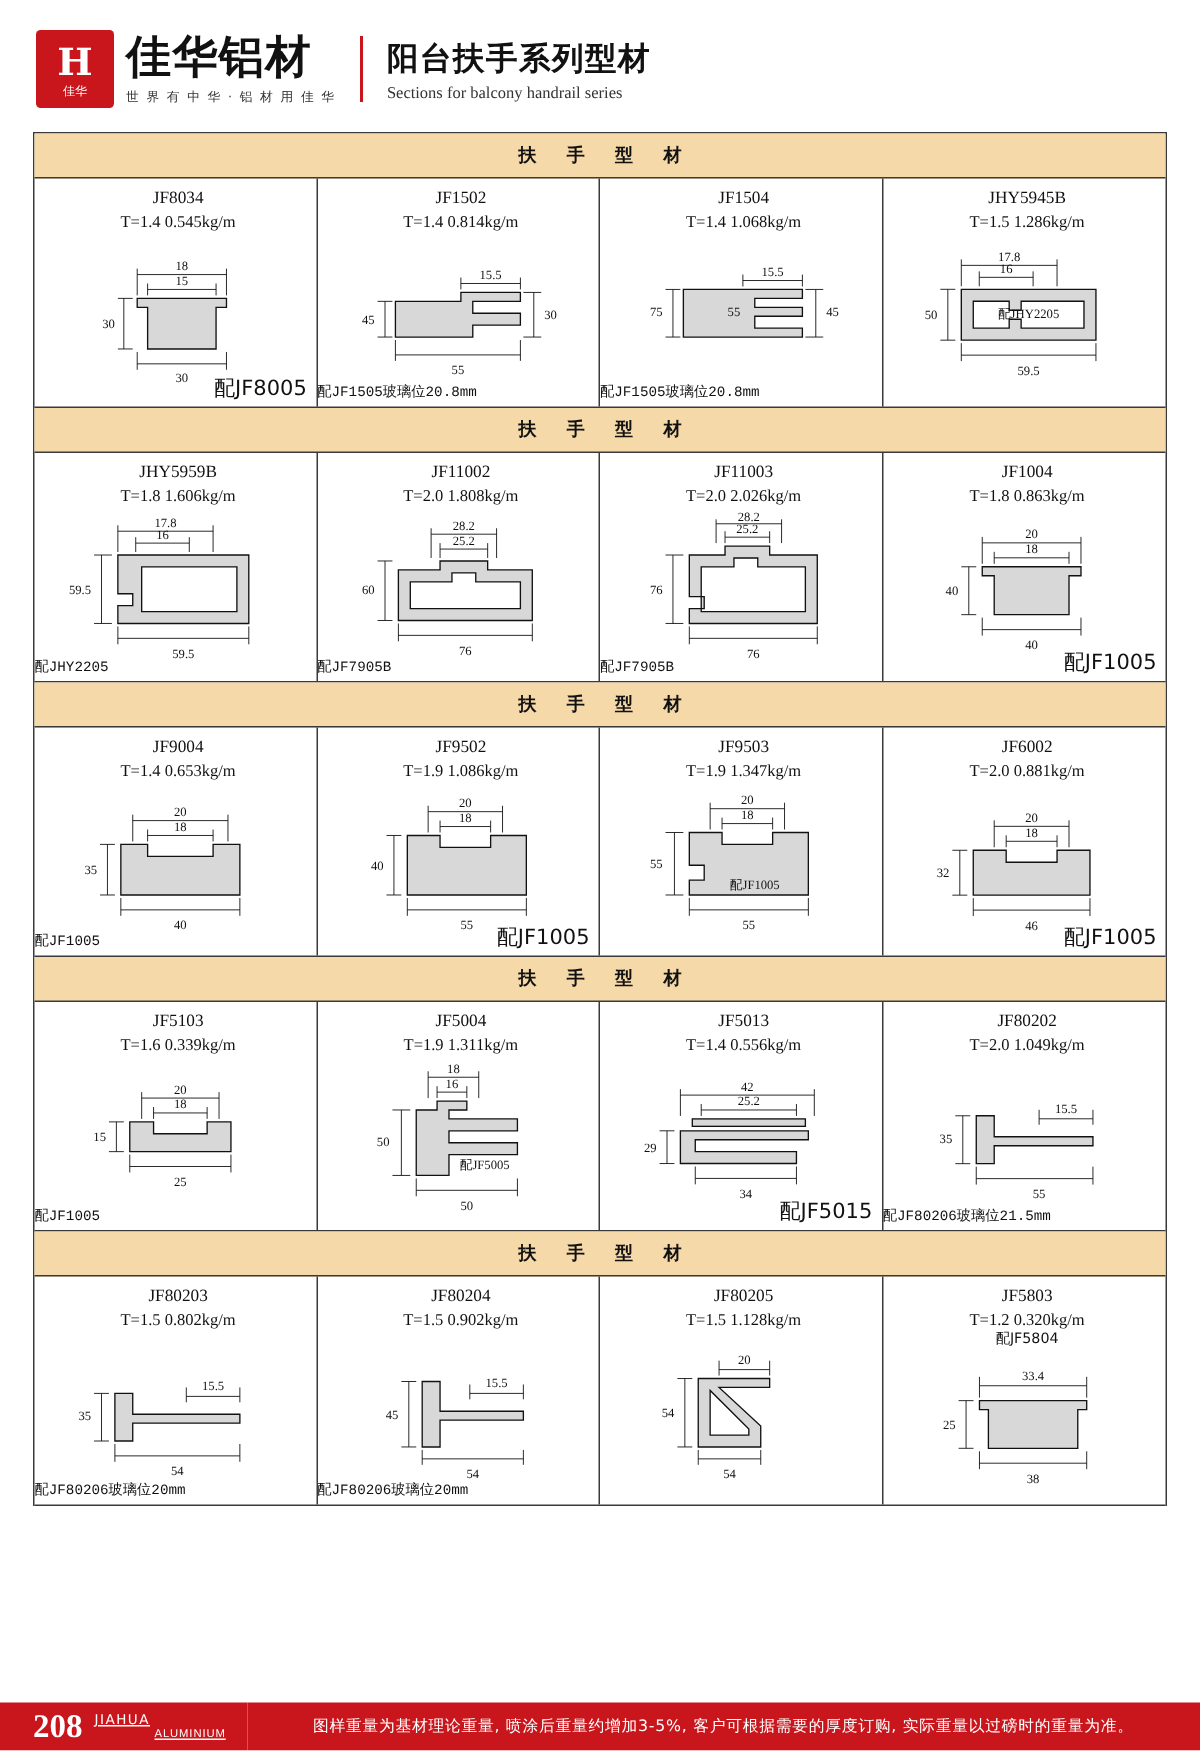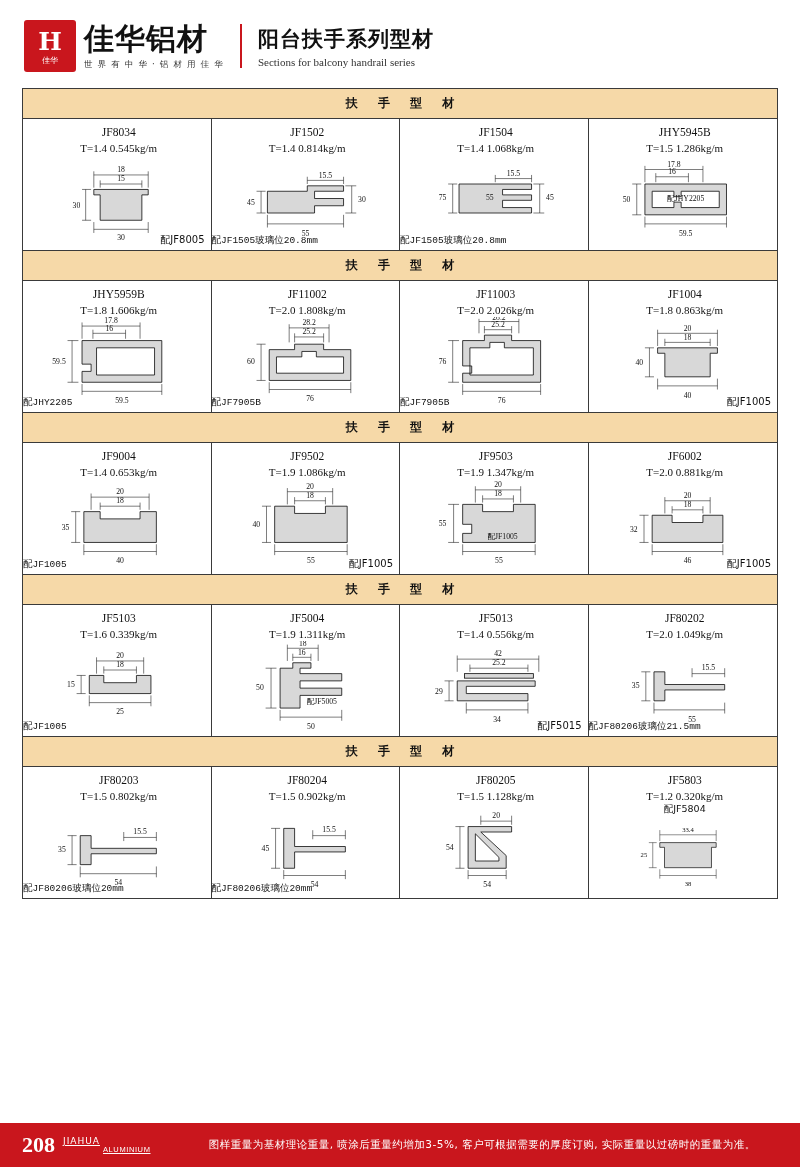--- a/index.html
+++ b/index.html
@@ -101,21 +101,21 @@
   }
   .row {
     display: flex;
     border-bottom: 1px solid #3a3a3a;
   }
   .cell {
     width: 25%;
     border-right: 1px solid #3a3a3a;
     padding: 6px 0 4px 4px;
     position: relative;
-    height: 131px;
+    height: 152px;
     display: flex;
     flex-direction: column;
   }
   .cell:last-child { border-right: none; }
   .code {
     text-align: center;
     font-size: 11.5px;
     color: #111;
     font-family: "Liberation Serif", serif;
     line-height: 1.35;
@@ -136,40 +136,40 @@
   }
   .fig {
     flex: 1 1 auto;
     position: relative;
   }
   .fig svg { position: absolute; left: 0; top: 0; width: 100%; height: 100%; }
   .note {
     position: absolute;
     right: 6px;
     bottom: 3px;
-    font-size: 10px;
+    font-size: 14px;
     color: #111;
     font-family: "DejaVu Sans", sans-serif;
   }
   .note-c {
     position: absolute;
     left: 0; right: 16px;
     bottom: 3px;
     text-align: left;
     font-size: 9.5px;
     color: #111;
     font-family: Liberation Mono, monospace;
   }
 
   
   .footer {
     position: absolute;
     left: 0; bottom: 0;
     width: 100%;
-    height: 44px;
+    height: 32px;
     display: flex;
     align-items: stretch;
   }
   .footer-left {
     background: #c9161d;
     color: #fff;
     display: flex;
     align-items: center;
     padding: 0 14px 0 22px;
     flex: 0 0 auto;

